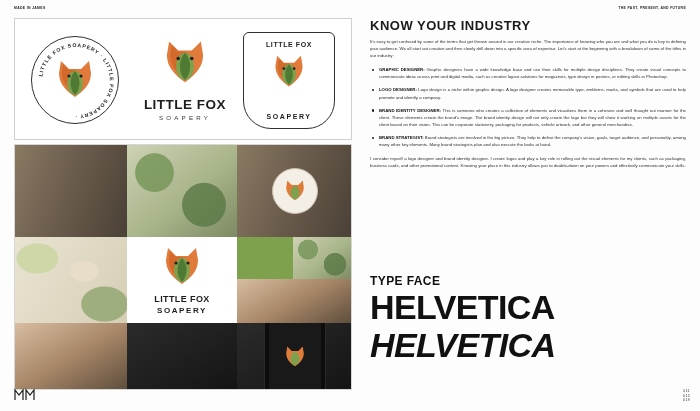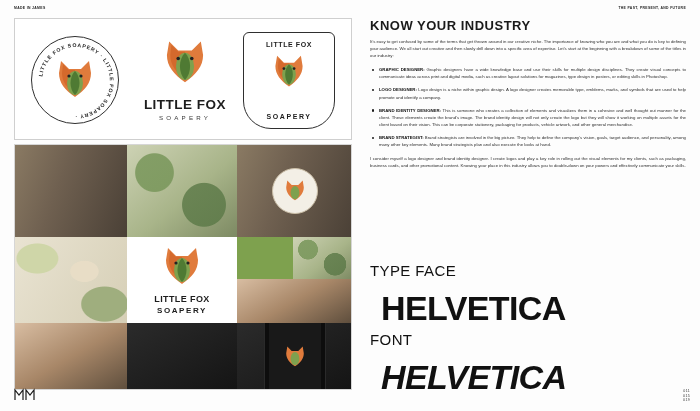--- a/index.html
+++ b/index.html
@@ -238,33 +238,33 @@
     color: #2c2c2c;
     text-align: justify;
     margin: 0;
   }
 
   
   .type-block { position: absolute; left: 370px; width: 316px; }
   .type-block.tf { top: 258px; }
   .type-block.fo { top: 327px; }
   .tlabel {
-    font-size: 15px;
-    font-weight: 400;
+    font-size: 12px;
+    font-weight: 700;
     letter-spacing: 0.4px;
     color: #111;
-    margin: 4px 0 1px 0;
+    margin: 16px 0 1px 0;
     text-transform: uppercase;
   }
   .tsample {
     font-size: 34px;
     font-weight: 700;
     letter-spacing: -0.6px;
     color: #111;
-    margin: 11px;
+    margin: 0;
     line-height: 36px;
     white-space: nowrap;
   }
   .tsample.italic { font-style: italic; }
 
   
   .pagenums {
     position: absolute;
     right: 10px;
     bottom: 8px;
@@ -441,21 +441,20 @@
 
     <p class="outro">I consider myself a logo designer and brand identity designer. I create logos and play a key role in rolling out the visual elements for my clients, such as packaging, business cards, and other promotional content. Knowing your place in this industry allows you to double-down on your powers and effectively communicate your skills.</p>
   </div>
 
   <div class="type-block tf">
     <div class="tlabel">TYPE FACE</div>
     <div class="tsample">HELVETICA</div>
   </div>
 
   <div class="type-block fo">
-    <div class="tlabel">FONT</div>
     <div class="tsample italic">HELVETICA</div>
   </div>
 
   <div class="pagenums">
     <div>011</div>
     <div>015</div>
     <div>019</div>
   </div>
 
 </div>

